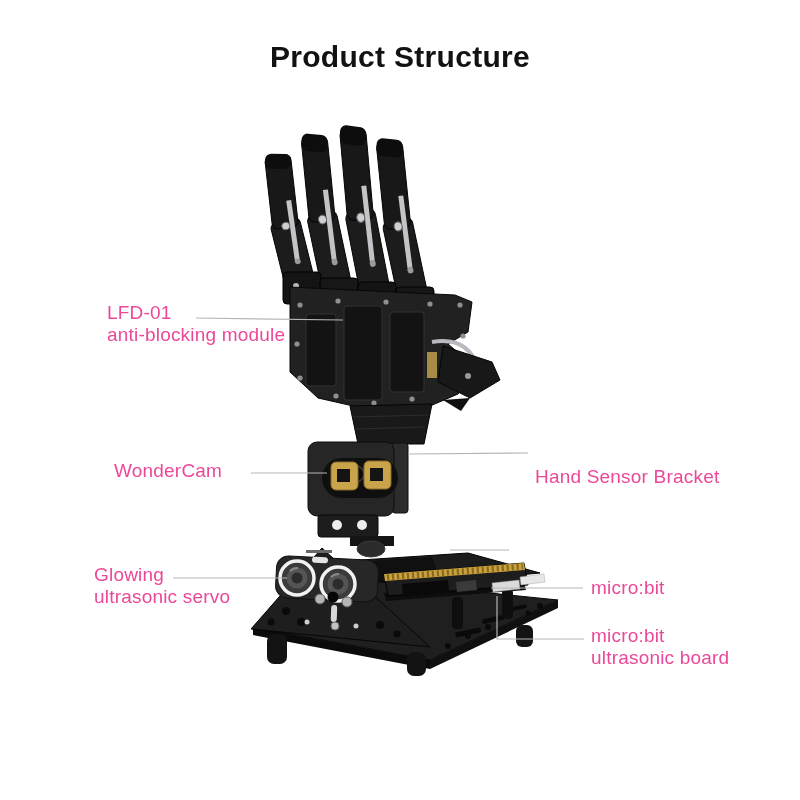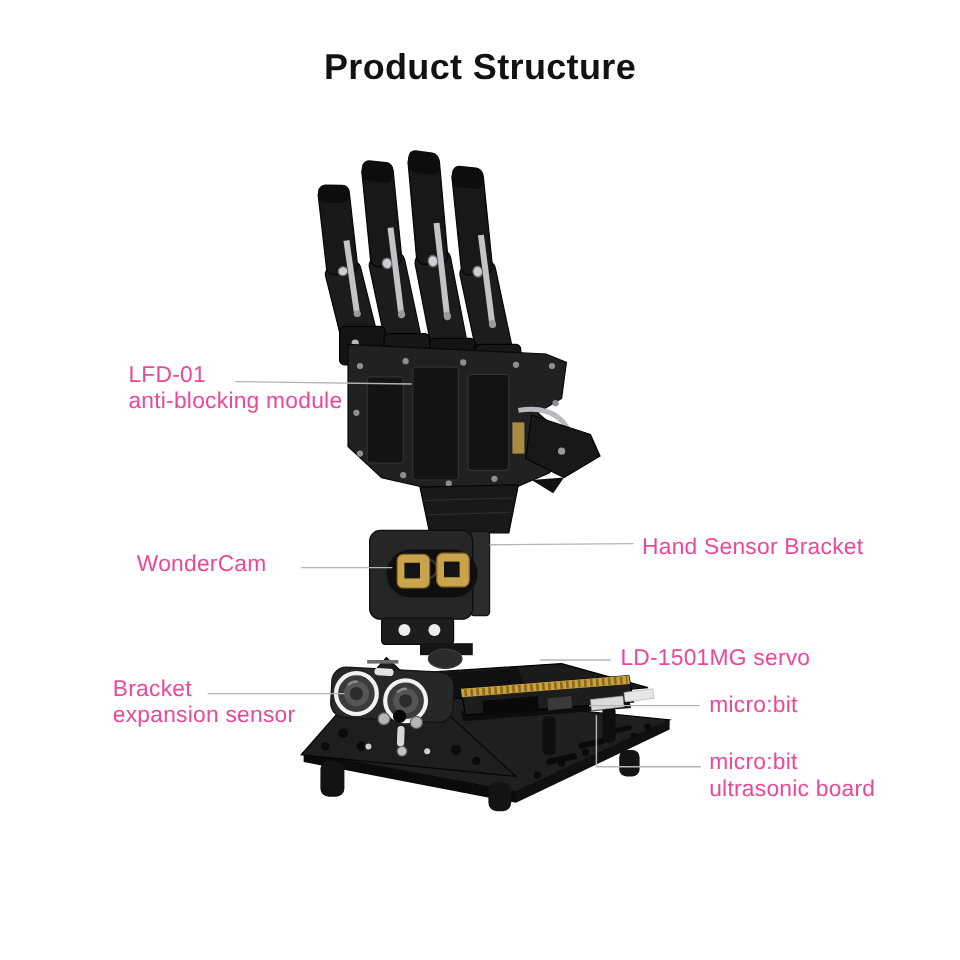--- a/index.html
+++ b/index.html
@@ -13,21 +13,21 @@
   }
   .illustration{position:absolute;left:0;top:0;width:800px;height:800px;}
   .callout{
     position:absolute;font-size:19px;line-height:22px;color:#ec4899;
     white-space:nowrap;letter-spacing:.2px;
   }
   .co-right{text-align:left;}
   #co-lfd01{left:107px;top:302px;}
   #co-wondercam{left:114px;top:460px;}
   #co-glowing{left:94px;top:564px;}
-  #co-bracket{left:535px;top:446px;}
+  #co-bracket{left:535px;top:466px;}
   #co-ld1501{left:517px;top:538px;}
   #co-microbit{left:591px;top:577px;}
   #co-expansion{left:591px;top:625px;}
 </style>
 </head>
 <body>
 
 <div class="canvas">
 
   <div class="title">Product Structure</div>
@@ -224,31 +224,28 @@
   <div class="callout" id="co-lfd01">
     <div>LFD-01</div>
     <div>anti-blocking module</div>
   </div>
 
   <div class="callout" id="co-wondercam">
     <div>WonderCam</div>
   </div>
 
   <div class="callout" id="co-glowing">
-    <div>Bracket</div>
-    <div>expansion sensor</div>
+    <div>Glowing</div>
+    <div>ultrasonic servo</div>
   </div>
 
   <div class="callout co-right" id="co-bracket">
     <div>Hand Sensor Bracket</div>
   </div>
 
-  <div class="callout co-right" id="co-ld1501">
-    <div>LD-1501MG servo</div>
-  </div>
 
   <div class="callout co-right" id="co-microbit">
     <div>micro:bit</div>
   </div>
 
   <div class="callout co-right" id="co-expansion">
     <div>micro:bit</div>
     <div>ultrasonic board</div>
   </div>
 

